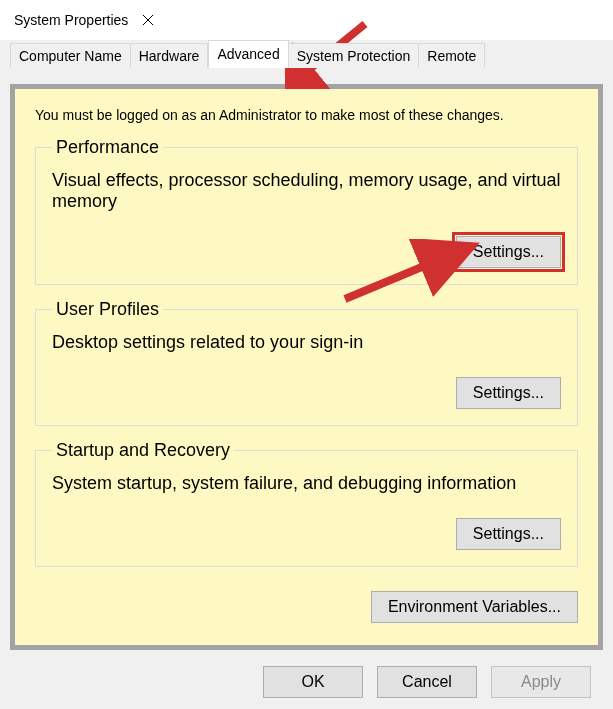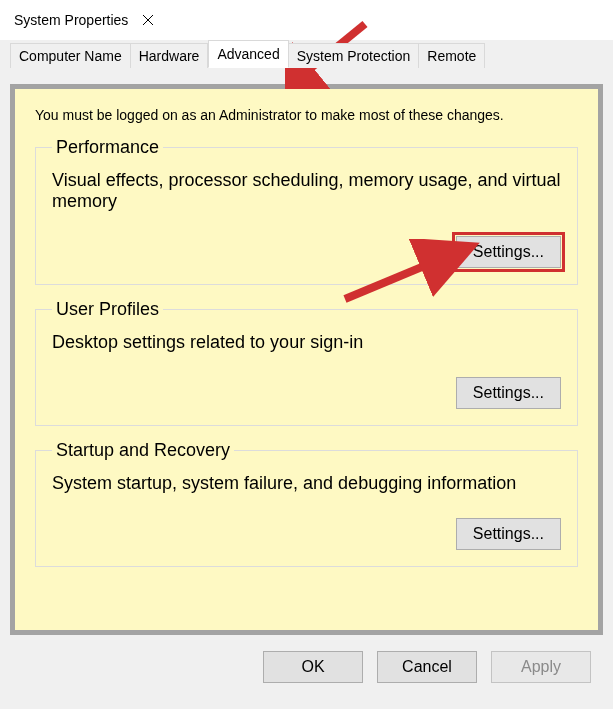--- a/index.html
+++ b/index.html
@@ -175,20 +175,23 @@
     </fieldset>
 
     <fieldset class="group">
       <legend>Startup and Recovery</legend>
       <div class="group-desc">System startup, system failure, and debugging information</div>
       <div class="group-actions">
         <button class="win-btn">Settings...</button>
       </div>
     </fieldset>
 
+    <div class="env-row">
+      <button class="win-btn" style="min-width:190px">Environment Variables...</button>
+    </div>
 
     <svg class="arrow" style="left:270px; top:-70px;" width="90" height="70" viewBox="0 0 90 70">
       <defs>
           <marker id="ah1" markerWidth="8" markerHeight="8" refX="2" refY="4" orient="auto">
             <polygon points="0,0 8,4 0,8" fill="#d03030"></polygon>
           </marker>
         </defs>
       <line x1="80" y1="5" x2="15" y2="58" stroke="#d03030" stroke-width="8" marker-end="url(#ah1)"></line>
     </svg>
     <svg class="arrow" style="left:320px; top:150px;" width="150" height="70" viewBox="0 0 150 70">

